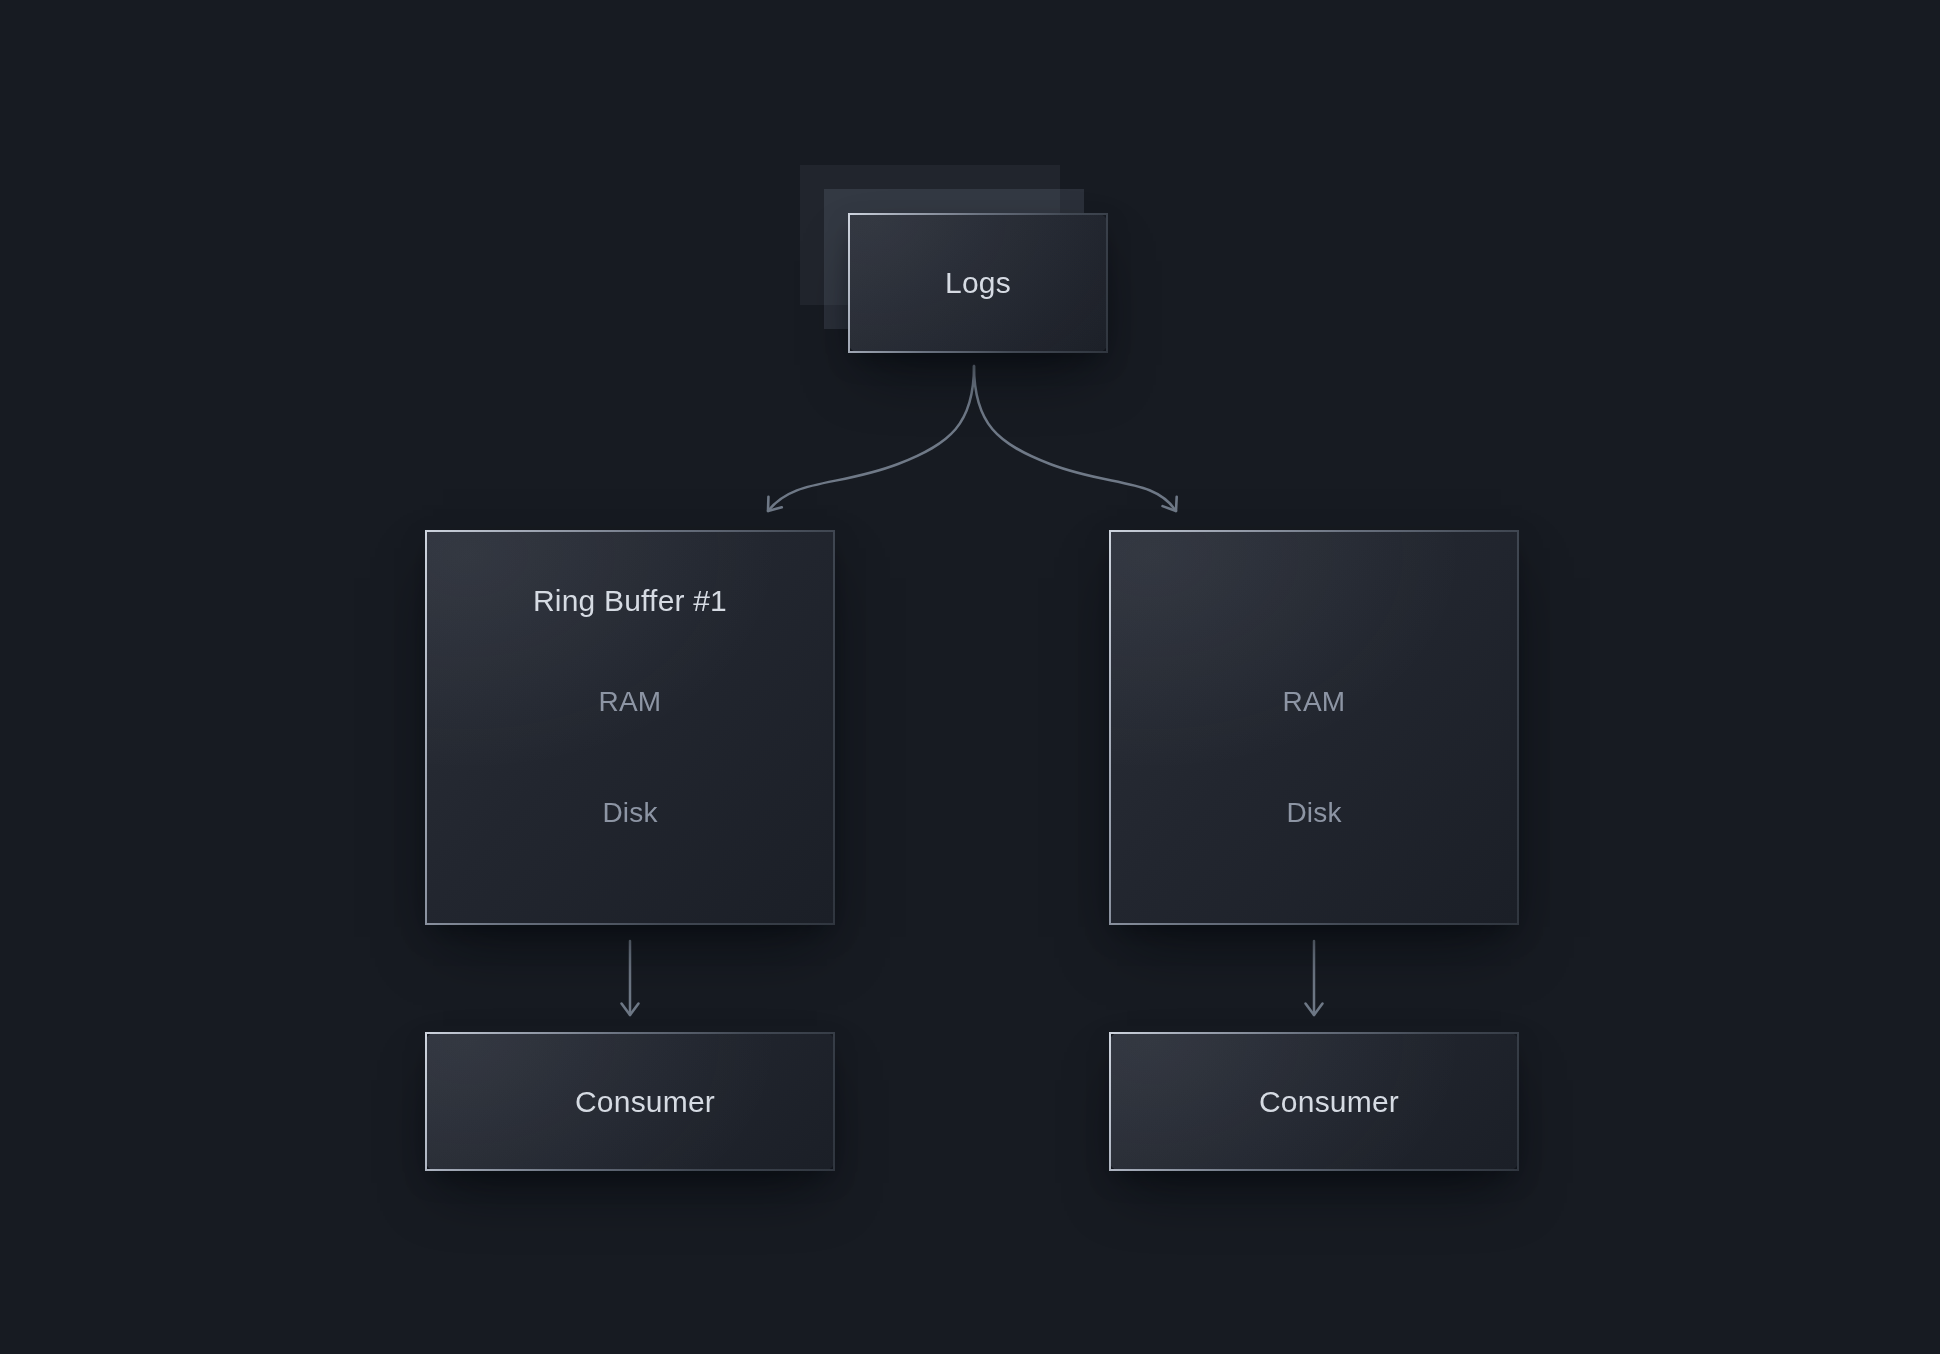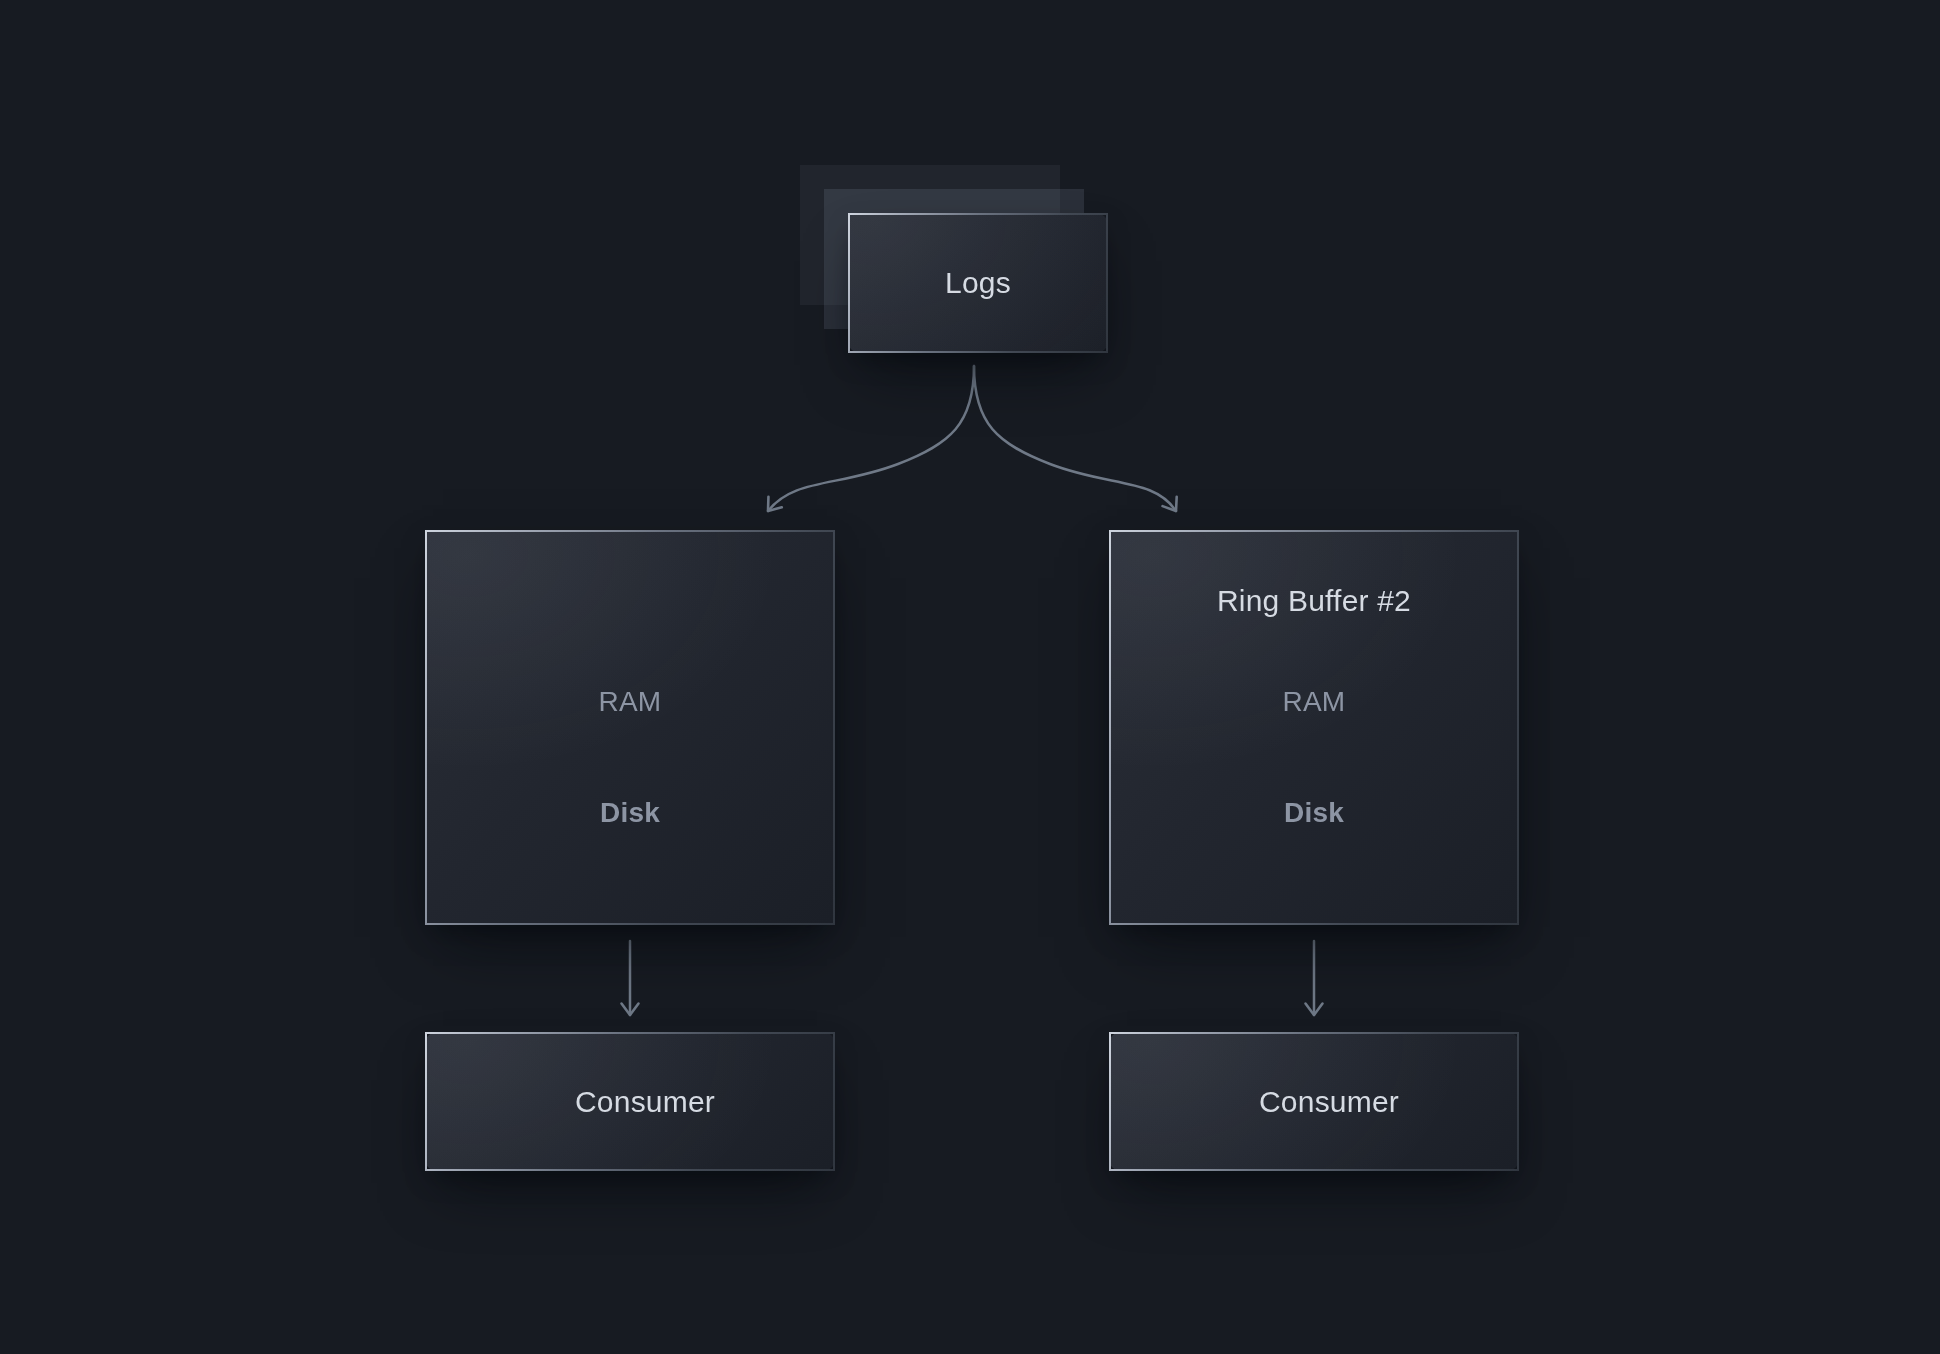--- a/index.html
+++ b/index.html
@@ -87,21 +87,20 @@
     position: absolute;
     left: 0; right: 0;
     top: 153px;
     text-align: center;
   }
   .rb-sub-bottom {
     position: absolute;
     left: 0; right: 0;
     top: 264px;
     text-align: center;
-    font-weight: bold;
   }
 
   
   .consumer-node { width: 410px; height: 139px; padding-left: 30px; }
   .consumer-1 { left: 425px;  top: 1032px; }
   .consumer-2 { left: 1109px; top: 1032px; }
 </style>
 </head>
 <body>
 
@@ -131,26 +130,26 @@
   </svg>
 
   <div class="stack-card back"></div>
   <div class="stack-card middle"></div>
 
   <div class="node center-label logs-node">
     <span class="label-primary">Logs</span>
   </div>
 
   <div class="node rb-node rb-1">
+    <div class="label-primary rb-title">Ring Buffer #1</div>
     <div class="label-secondary rb-sub-top">RAM</div>
     <div class="label-secondary rb-sub-bottom">Disk</div>
   </div>
 
   <div class="node rb-node rb-2">
-    <div class="label-primary rb-title">Ring Buffer #2</div>
     <div class="label-secondary rb-sub-top">RAM</div>
     <div class="label-secondary rb-sub-bottom">Disk</div>
   </div>
 
   <div class="node center-label consumer-node consumer-1">
     <span class="label-primary">Consumer</span>
   </div>
 
   <div class="node center-label consumer-node consumer-2">
     <span class="label-primary">Consumer</span>

